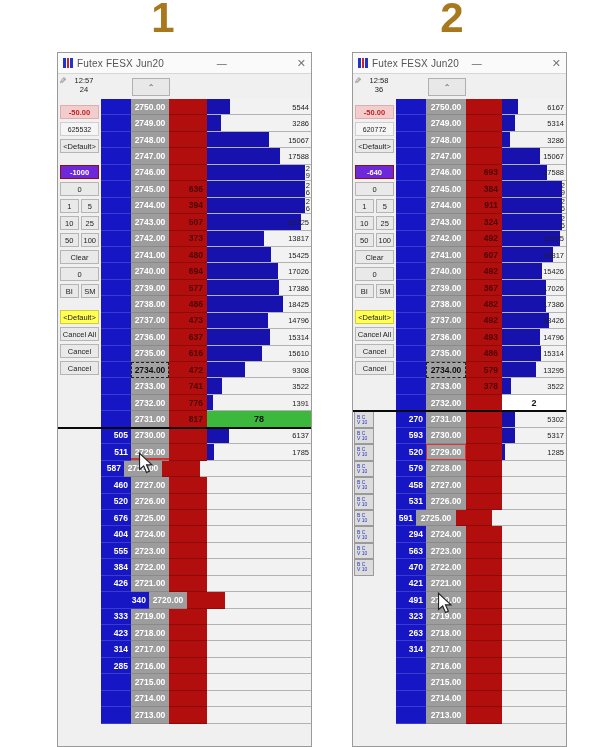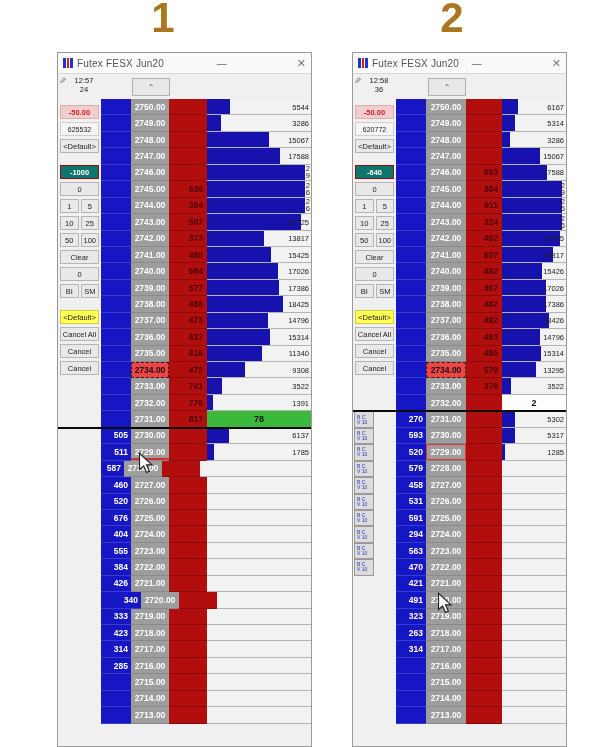--- a/index.html
+++ b/index.html
@@ -25,34 +25,34 @@
   .colbtn{position:absolute;top:4px;height:16px;width:36px;background:#e8e8e8;
        border:1px solid #b0b0b0;font-size:8px;color:#444;display:flex;
        align-items:center;justify-content:center;}
   .panel{position:absolute;left:0;top:50px;width:43px;display:flex;
        flex-direction:column;gap:3px;padding:2px 2px;box-sizing:border-box;}
   .pbtn{height:14px;min-height:14px;font-size:7.5px;display:flex;align-items:center;
        justify-content:center;background:#e9e9e9;border:1px solid #b5b5b5;
        color:#222;box-sizing:border-box;overflow:hidden;white-space:nowrap;}
   .pnl{background:#f3cdcd;border-color:#dcaeae;color:#c22222;font-weight:bold;}
   .acct{background:#f5f5f5;border-color:#cfcfcf;font-size:7px;}
-  .pos{background:#0f766e;border-color:#8f1010;color:#fff;font-weight:bold;}
+  .pos{background:#6d28d9;border-color:#8f1010;color:#fff;font-weight:bold;}
   .ylw{background:#ffff55;border-color:#cfcf3a;}
   .prow{display:flex;gap:2px;}
   .prow .pbtn{flex:1;}
   .pgap{height:6px;min-height:6px;}
   .ladder{position:absolute;left:43px;top:46px;right:0;bottom:0;}
   .lrow{display:flex;height:16.45px;position:relative;}
   .cell{box-sizing:border-box;display:flex;align-items:center;font-weight:bold;}
   .bcell{background:#1616c4;color:#ffffff;font-size:8.5px;
        justify-content:flex-end;padding-right:3px;
        border-bottom:1px solid rgba(255,255,255,.16);}
   .pcell{background:#9d9d9d;color:#ffffff;font-size:8.5px;justify-content:center;
        border-bottom:1px solid #8a8a8a;}
-  .pcell.sel{background:#ef4444;color:#111;border:1px dashed #222;}
+  .pcell.sel{background:#a3a3a3;color:#111;border:1px dashed #222;}
   .pcell.redline{box-shadow:inset 0 -2px 0 #d23030;}
   .pcell.redbox{box-shadow:inset 0 0 0 1px #e03333;}
   .acell{background:#b30e0e;color:#4d0404;font-size:8.5px;
        justify-content:flex-end;padding-right:4px;
        border-bottom:1px solid rgba(0,0,0,.22);}
   .vcell{flex:1;position:relative;background:#f2f2f2;box-sizing:border-box;
        border-bottom:1px solid #b3b3b3;}
   .vbar{position:absolute;left:0;top:0;bottom:0;background:#1711ad;}
   .vnum{position:absolute;right:2px;top:50%;transform:translateY(-50%);
        font-size:7.5px;line-height:7px;color:#222;text-align:right;
@@ -258,21 +258,21 @@
           <div class="vbar" style="width: 61%;"></div>
           <div class="vnum">15314</div>
         </div>
       </div>
       <div class="lrow">
         <div class="cell bcell" style="width: 30px;"></div>
         <div class="cell pcell" style="width: 38px;">2735.00</div>
         <div class="cell acell" style="width: 38px;">616</div>
         <div class="vcell">
           <div class="vbar" style="width: 53%;"></div>
-          <div class="vnum">11340</div>
+          <div class="vnum">15610</div>
         </div>
       </div>
       <div class="lrow">
         <div class="cell bcell" style="width: 30px;"></div>
         <div class="cell pcell sel" style="width: 38px;">2734.00</div>
         <div class="cell acell" style="width: 38px;">472</div>
         <div class="vcell">
           <div class="vbar" style="width: 37%;"></div>
           <div class="vnum">9308</div>
         </div>
@@ -364,21 +364,21 @@
         <div class="cell acell" style="width: 38px;"></div>
         <div class="vcell"></div>
       </div>
       <div class="lrow">
         <div class="cell bcell" style="width: 30px;">426</div>
         <div class="cell pcell" style="width: 38px;">2721.00</div>
         <div class="cell acell" style="width: 38px;"></div>
         <div class="vcell"></div>
       </div>
       <div class="lrow">
-        <div class="cell bcell" style="width: 40px;">340</div>
+        <div class="cell bcell" style="width: 48px;">340</div>
         <div class="cell pcell" style="width: 38px;">2720.00</div>
         <div class="cell acell" style="width: 38px;"></div>
         <div class="vcell"></div>
       </div>
       <div class="lrow">
         <div class="cell bcell" style="width: 30px;">333</div>
         <div class="cell pcell" style="width: 38px;">2719.00</div>
         <div class="cell acell" style="width: 38px;"></div>
         <div class="vcell"></div>
       </div>
@@ -693,21 +693,21 @@
         <div class="mk">B C
 V 10</div>
         <div class="cell bcell" style="width: 30px;">531</div>
         <div class="cell pcell" style="width: 40px;">2726.00</div>
         <div class="cell acell" style="width: 36px;"></div>
         <div class="vcell"></div>
       </div>
       <div class="lrow">
         <div class="mk">B C
 V 10</div>
-        <div class="cell bcell" style="width: 30px;">591</div>
+        <div class="cell bcell" style="width: 20px;">591</div>
         <div class="cell pcell" style="width: 40px;">2725.00</div>
         <div class="cell acell" style="width: 36px;"></div>
         <div class="vcell"></div>
       </div>
       <div class="lrow">
         <div class="mk">B C
 V 10</div>
         <div class="cell bcell" style="width: 30px;">294</div>
         <div class="cell pcell" style="width: 40px;">2724.00</div>
         <div class="cell acell" style="width: 36px;"></div>

